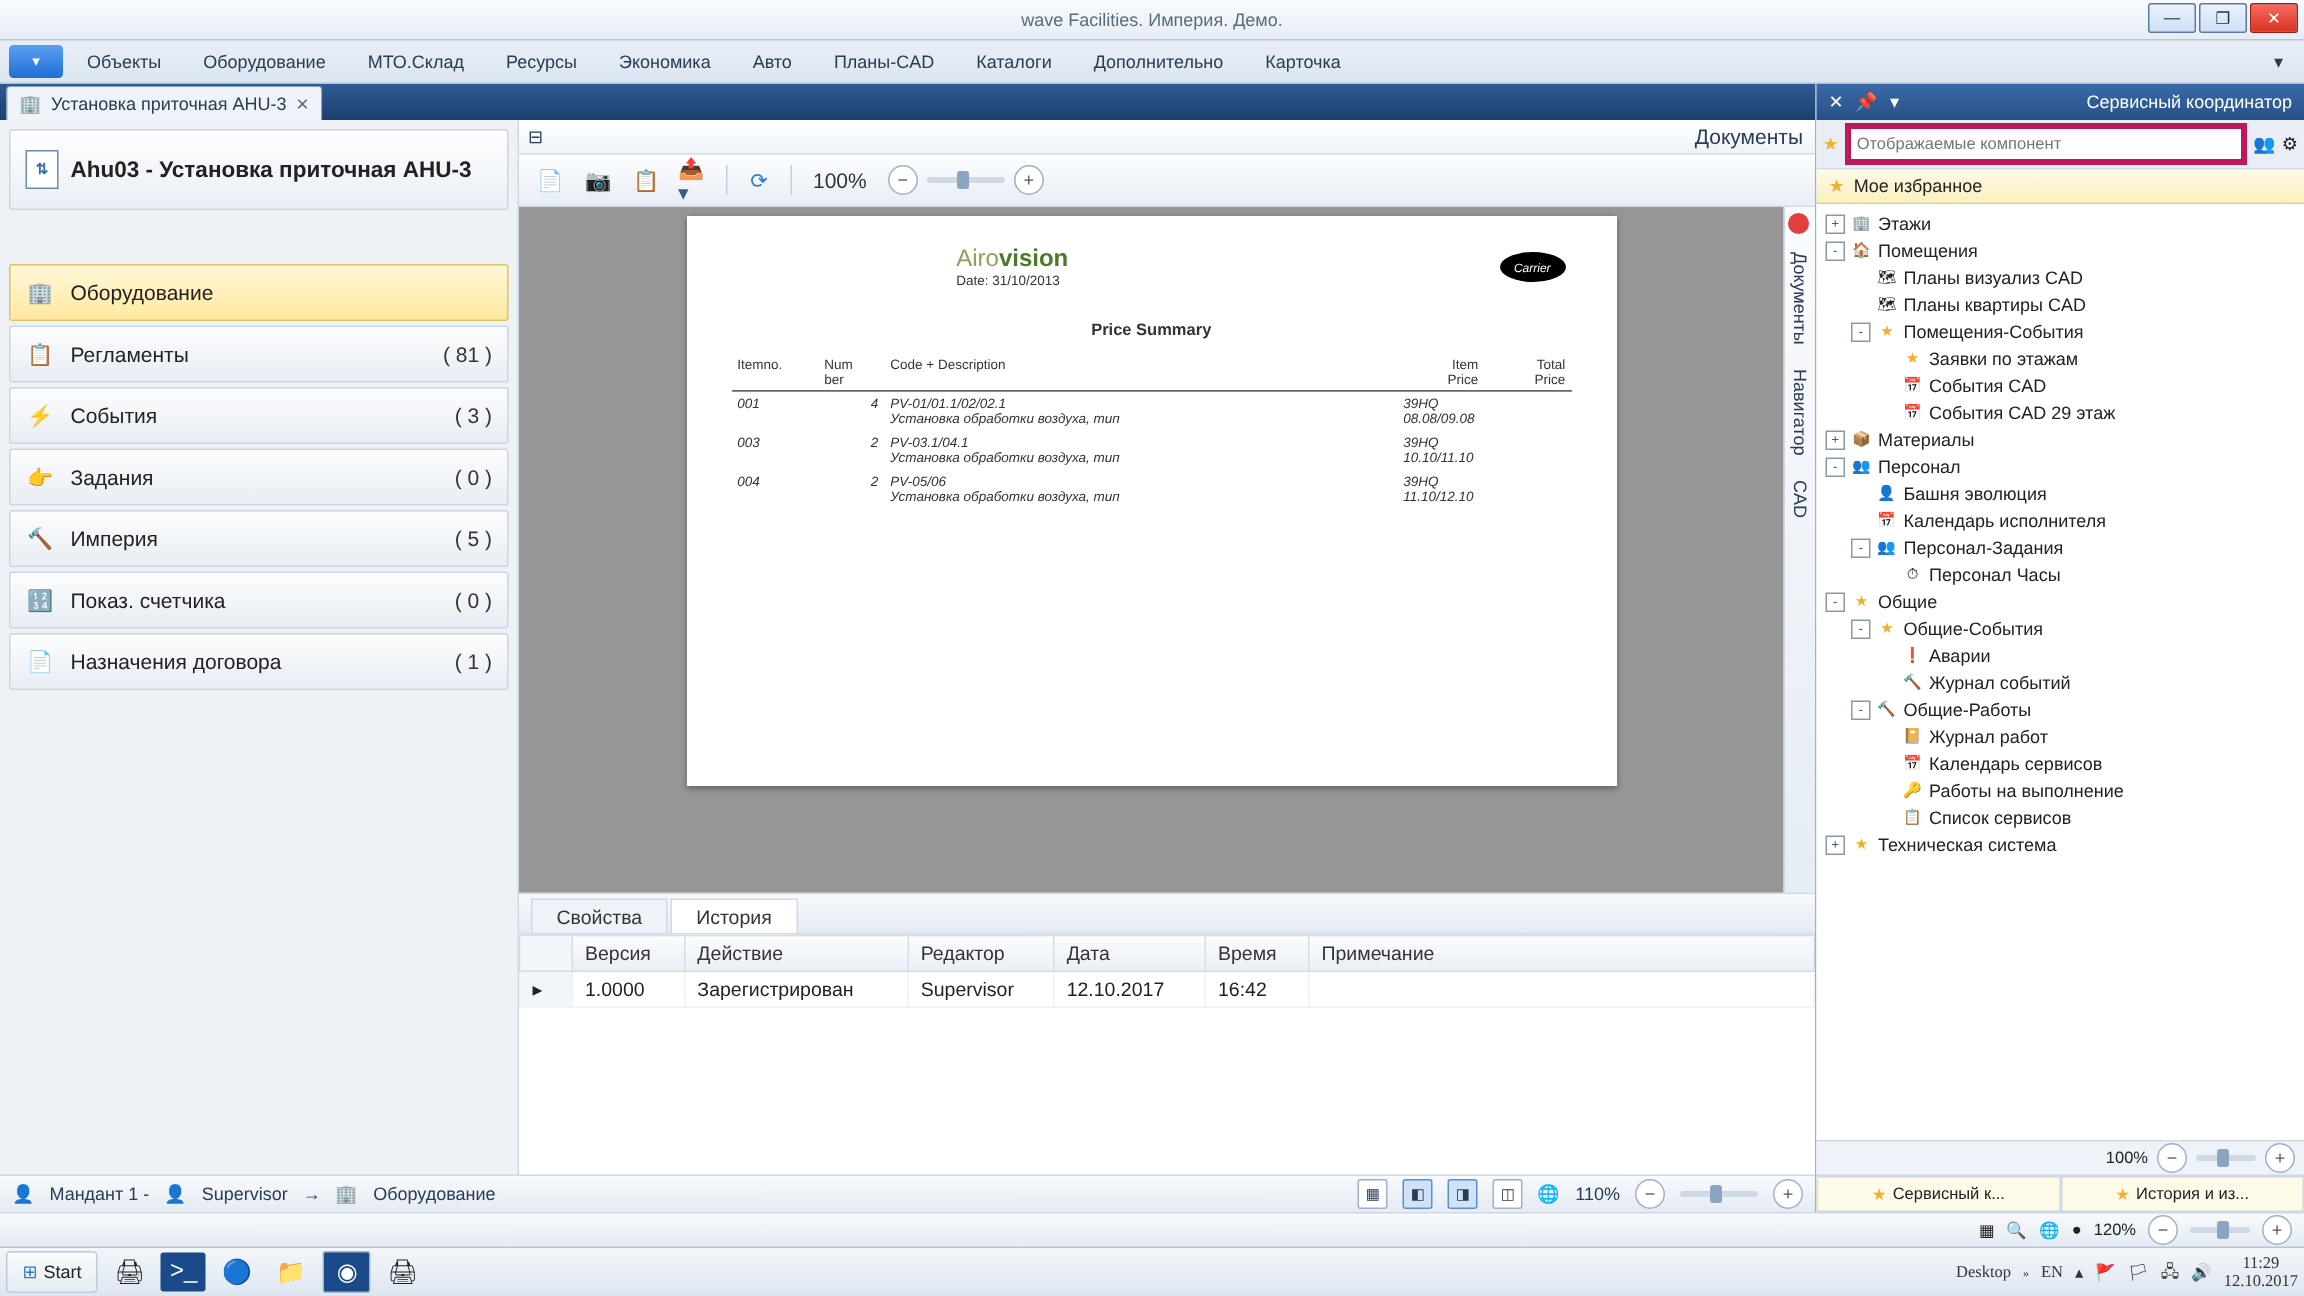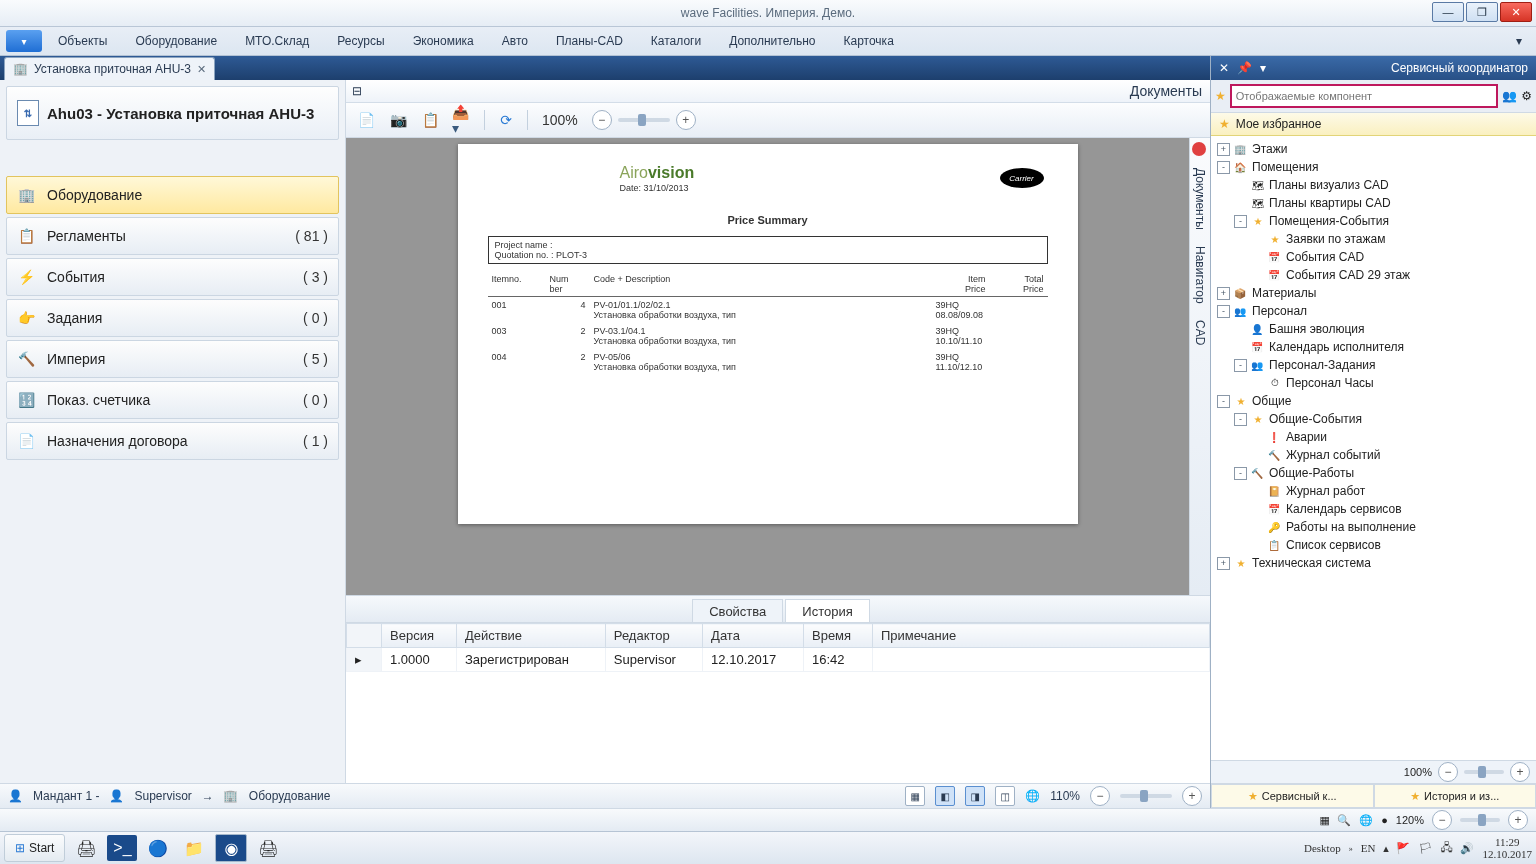--- a/index.html
+++ b/index.html
@@ -42,40 +42,40 @@
 .preview{flex:1;background:#969696;display:flex;justify-content:center;padding-top:6px;overflow:hidden;position:relative;}
 .page{width:620px;height:380px;background:#fff;box-shadow:0 1px 4px rgba(0,0,0,0.4);padding:20px 30px;box-sizing:border-box;font-size:10px;color:#333;position:relative;}
 .page .logo{font-size:16px;color:#8aa45a;}
 .page .logo b{color:#4a7a2a;}
 .page .date{font-size:9px;color:#333;}
 .page .brand{position:absolute;right:34px;top:24px;width:44px;height:20px;background:#000;border-radius:50%/50%;color:#fff;font-size:8px;display:flex;align-items:center;justify-content:center;font-style:italic;}
 .page h3{text-align:center;margin:10px 0;font-size:11px;font-weight:bold;}
 .page .proj{border:1px solid #333;padding:3px 6px;font-size:9px;margin-bottom:8px;}
 .ptbl{width:100%;border-collapse:collapse;font-size:9px;}
 .ptbl th{text-align:left;font-weight:normal;border-bottom:1px solid #666;padding:2px 4px;vertical-align:top;}
-.ptbl td{padding:3px 4px;vertical-align:top;}
+.ptbl td{padding:3px 4px;vertical-align:top;font-style:italic;}
 .vside{width:20px;background:linear-gradient(#fafbfd,#e5ecf4);border-left:1px solid #cfd9e4;writing-mode:vertical-rl;text-orientation:mixed;display:flex;align-items:center;padding-top:30px;gap:16px;font-size:12px;color:#2a3b52;position:relative;}
 .vside .pin{position:absolute;top:4px;left:2px;width:14px;height:14px;background:#e04040;border-radius:50%;}
-.bottomtabs{height:26px;background:linear-gradient(#f6f9fc,#e4ebf3);border-top:1px solid #cfd9e4;display:flex;align-items:flex-end;padding-left:8px;justify-content:center;}
+.bottomtabs{height:26px;background:linear-gradient(#f6f9fc,#e4ebf3);border-top:1px solid #cfd9e4;display:flex;align-items:flex-end;padding-left:8px;}
 .btab{height:22px;padding:0 16px;display:flex;align-items:center;border:1px solid #cfd9e4;border-bottom:none;background:#eef3f9;margin-right:2px;font-size:13px;color:#333;}
 .btab.active{background:#fff;}
 .grid{height:160px;background:#fff;border-top:1px solid #cfd9e4;overflow:auto;}
 .gtbl{width:100%;border-collapse:collapse;font-size:13px;}
 .gtbl th{background:linear-gradient(#fbfcfd,#e9eff6);border:1px solid #d3dde8;padding:4px 8px;text-align:left;font-weight:normal;color:#333;}
 .gtbl td{border:1px solid #eef2f7;padding:4px 8px;}
 .gtbl .rh{width:18px;background:#f2f5f9;}
 .statusbar{height:24px;background:linear-gradient(#f8fafc,#e4ebf3);border-top:1px solid #cfd9e4;display:flex;align-items:center;padding:0 8px;gap:10px;font-size:12px;color:#2a3b52;}
 .statusbar .spacer{flex:1;}
 .statusbar .vico{width:18px;height:18px;border:1px solid #9fb1c5;border-radius:2px;display:flex;align-items:center;justify-content:center;font-size:10px;background:#fff;}
 .statusbar .vico.active{background:#cfe2f8;border-color:#5a8fd0;}
 .rightpanel{flex:1;display:flex;flex-direction:column;background:#eef3f9;min-width:0;}
 .rphdr{height:24px;background:linear-gradient(#3a6aa8,#285086);color:#fff;display:flex;align-items:center;padding:0 8px;gap:8px;font-size:12px;}
 .rphdr .spacer{flex:1;}
 .rpsearch{height:28px;display:flex;align-items:center;padding:2px 4px;gap:4px;background:#e9eef5;border-bottom:1px solid #cfd9e4;}
-.rpsearch input{flex:1;height:20px;border:2px solid #be185d;padding:0 4px;font-size:11px;color:#888;}
+.rpsearch input{flex:1;height:20px;border:4px solid #be185d;padding:0 4px;font-size:11px;color:#888;}
 .rpfav{height:22px;display:flex;align-items:center;padding:0 8px;gap:6px;background:linear-gradient(#fdfae8,#faf0c0);border-bottom:1px solid #e2d478;font-size:12px;}
 .tree{flex:1;overflow:auto;padding:4px 2px;font-size:12px;background:#fff;position:relative;}
 .tn{display:flex;align-items:center;gap:4px;height:18px;padding-left:4px;white-space:nowrap;cursor:default;}
 .tn .tw{width:11px;height:11px;border:1px solid #8a98a8;display:flex;align-items:center;justify-content:center;font-size:9px;color:#4a5a6a;background:#fff;line-height:1;}
 .tn .sp{width:13px;}
 .tn .ti{width:14px;height:14px;display:flex;align-items:center;justify-content:center;font-size:10px;}
 .tooltip{position:absolute;right:0;top:150px;background:#ffffe1;border:1px solid #8a8a6a;padding:2px 6px;font-size:11px;color:#333;z-index:10;box-shadow:1px 1px 2px rgba(0,0,0,0.2);}
 .rpzoom{height:22px;border-top:1px solid #cfd9e4;display:flex;align-items:center;justify-content:flex-end;padding:0 6px;gap:6px;font-size:11px;background:#eef3f9;}
 .rptabs{height:24px;display:flex;background:#e4ebf3;border-top:1px solid #cfd9e4;}
 .rptab{flex:1;display:flex;align-items:center;justify-content:center;gap:4px;border:1px solid #cfd9e4;font-size:11px;background:#fdfae8;overflow:hidden;}
@@ -194,30 +194,27 @@
               <div class="zslider">
                   <div class="thumb"></div>
                 </div>
               <div class="zbtn">+</div>
             </div>
           </div>
 
           <div style="flex:1;display:flex;min-height:0;">
             <div class="preview">
               <div class="page">
-                <div style="position:absolute;left:162px;top:20px">
+                <div style="position:absolute;left:180px;top:20px">
                   <span class="logo"><span>Airo</span><b>vision</b></span><br>
                   <span class="date">Date: 31/10/2013</span>
                 </div>
                 <div class="brand">Carrier</div>
                 <div style="height:40px"></div>
                 <h3>Price Summary</h3>
-                <div class="proj">
-                  <span>Project name :</span><br><span>Quotation no. : PLOT-3</span>
-                </div>
                 <table class="ptbl">
                   <tbody>
                       <tr>
                     <th style="width:50px">Itemno.</th>
                     <th style="width:36px;white-space:pre">Num
 ber</th>
                     <th>Code + Description</th>
                     <th style="width:50px;white-space:pre;text-align:right">Item
 Price</th>
                     <th style="width:50px;white-space:pre;text-align:right">Total

